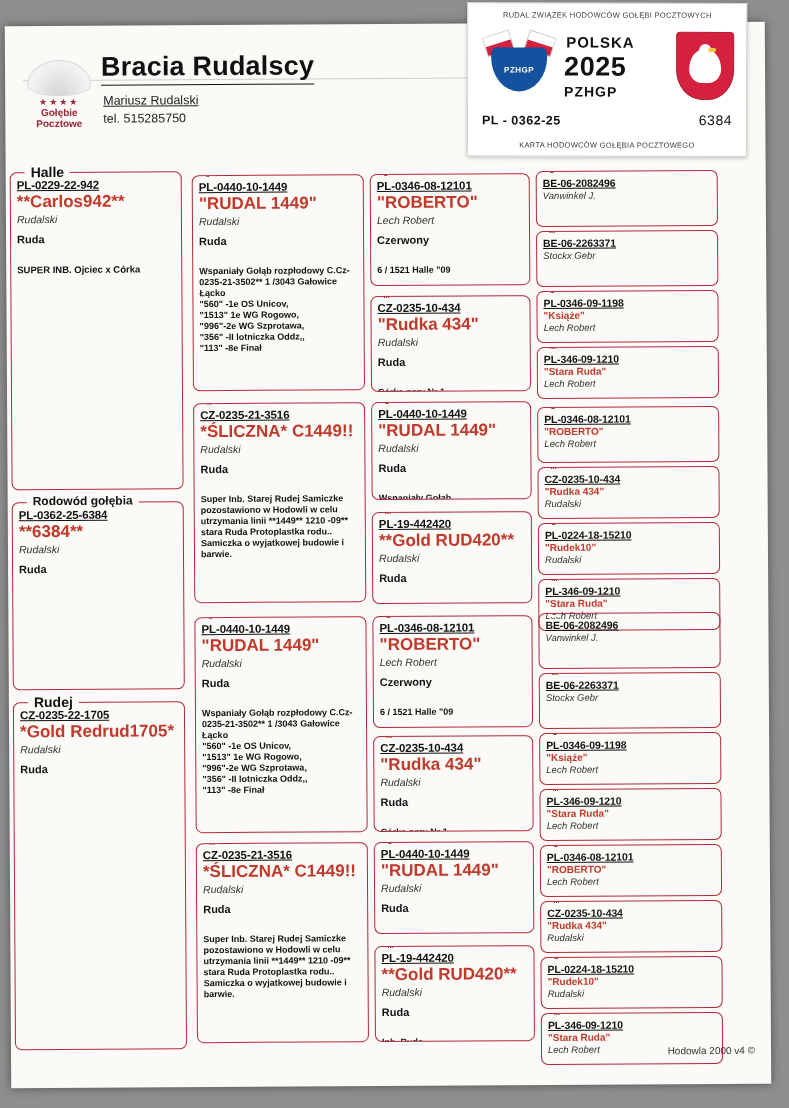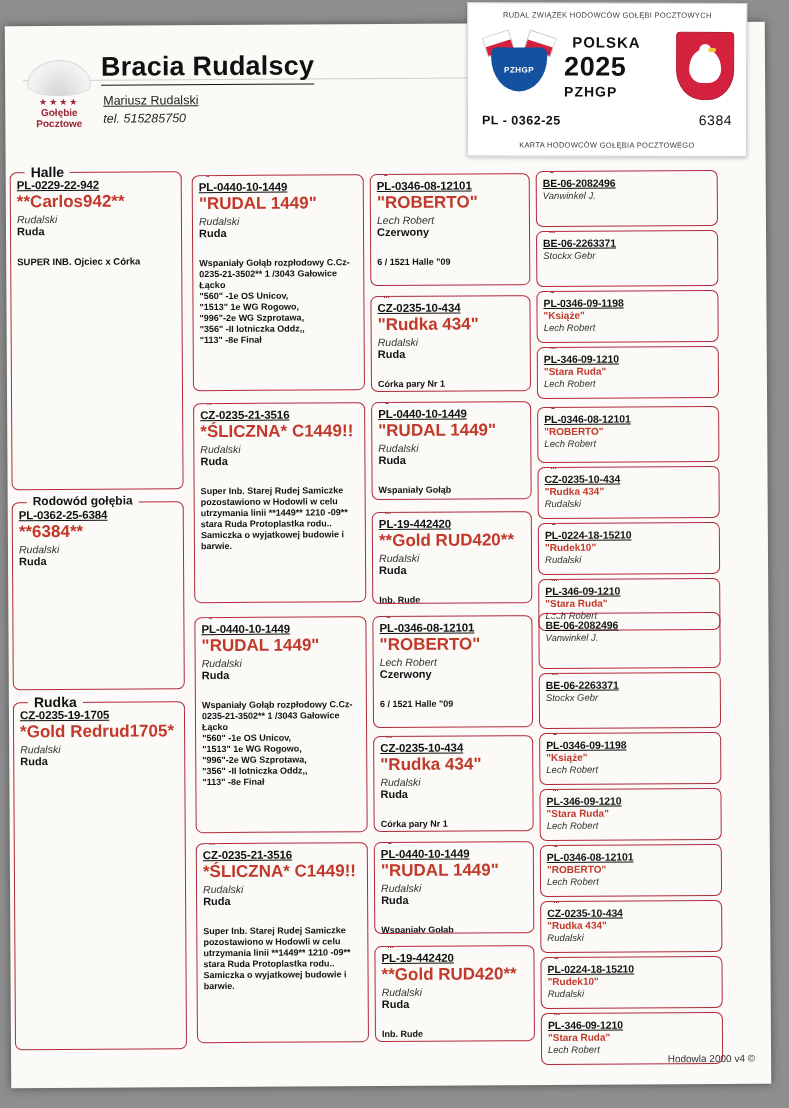--- a/index.html
+++ b/index.html
@@ -24,21 +24,21 @@
     width:62px;height:34px;margin:0 auto;
     background:radial-gradient(ellipse at 50% 120%, #cfcfcf 0%, #efefef 60%, #fafafa 100%);
     border-radius:50% 50% 45% 45%/70% 70% 30% 30%;
     border:1px solid #d9d9d9;
   }
   .stars{font-size:9px;color:#9a2535;letter-spacing:2px;margin-top:1px;}
   .logo-t1{font-size:10px;color:#9a2535;font-weight:bold;line-height:11px;}
   .hdr-title{position:absolute;left:86px;top:10px;font-size:27px;font-weight:bold;color:#111;
       letter-spacing:.2px;border-bottom:1.5px solid #111;padding-bottom:2px;}
   .hdr-sub{position:absolute;left:88px;top:52px;font-size:12.5px;color:#222;text-decoration:underline;}
-  .hdr-tel{position:absolute;left:88px;top:70px;font-size:12.5px;color:#222;font-style:italic;}
+  .hdr-tel{position:absolute;left:88px;top:70px;font-size:12.5px;color:#222;}
   .hdr-rule{position:absolute;left:8px;top:38px;width:452px;border-top:1px solid #cfcfcf;}
 
   
   .card{
     position:absolute;left:462px;top:-20px;width:278px;height:152px;
     background:#fff;border:1px solid #d2d2d2;box-shadow:0 1px 4px rgba(0,0,0,.25);
     transform:rotate(.5deg);
   }
   .card-top{position:absolute;left:0;top:7px;width:100%;text-align:center;
       font-size:7.5px;letter-spacing:.3px;color:#3a3a3a;}
@@ -53,21 +53,21 @@
     color:#fff;font-size:8px;font-weight:bold;letter-spacing:.5px;
   }
   .badge .flag{
     position:absolute;top:0;width:26px;height:18px;border:1px solid #cbcbcb;
   }
   .badge .flag span{display:block;height:50%;}
   .badge .flag .w{background:#fff;}
   .badge .flag .r{background:#d4213d;}
   .badge .f1{left:2px;transform:rotate(-18deg);}
   .badge .f2{left:44px;transform:rotate(18deg);}
-  .card-name{position:absolute;left:104px;top:6px;font-size:15px;font-weight:bold;color:#111;letter-spacing:1px;}
+  .card-name{position:absolute;left:98px;top:6px;font-size:15px;font-weight:bold;color:#111;letter-spacing:1px;}
   .card-year{position:absolute;left:96px;top:24px;font-size:27px;font-weight:bold;color:#111;letter-spacing:.5px;}
   .card-org{position:absolute;left:96px;top:56px;font-size:14px;font-weight:bold;color:#111;letter-spacing:1px;}
   .eagle{
     position:absolute;right:12px;top:4px;width:56px;height:66px;background:#d4213d;
     border:1px solid #b01b33;border-radius:4px 4px 26px 26px/4px 4px 30px 30px;
     display:flex;align-items:center;justify-content:center;
   }
   .eagle .bird{
     width:32px;height:34px;background:#fff;
     border-radius:48% 48% 40% 40%/60% 60% 40% 40%;
@@ -88,36 +88,36 @@
   .node .tag{
     position:absolute;left:9px;top:-6px;background:#fbfaf7;padding:0 3px;
     font-size:7.5px;color:#8b2030;font-weight:bold;letter-spacing:.5px;
   }
   .ring{font-size:11.5px;font-weight:bold;color:#111;text-decoration:underline;letter-spacing:-.1px;}
   .ring.sm{font-size:10.5px;}
   .nick{font-size:17px;font-weight:bold;color:#c0392b;margin-top:1px;}
   .nick.sm{font-size:10px;}
   .owner{font-size:10.5px;font-style:italic;color:#333;margin-top:1px;}
   .owner.sm{font-size:9.5px;}
-  .color{font-size:11px;font-weight:bold;color:#111;margin-top:0;}
+  .color{font-size:11px;font-weight:bold;color:#111;margin-top:8px;}
   .note{font-size:9.5px;color:#111;margin-top:19px;line-height:11.5px;font-weight:bold;}
   .note.thin{font-weight:bold;font-size:9px;line-height:11px;}
 
   
   .hdrbox{
     position:absolute;border:1.1px solid #b02a3a;border-radius:7px;box-sizing:border-box;
     padding:6px 6px 4px 6px;
   }
   .hdrbox .cap{
     position:absolute;left:14px;top:-9px;background:#fbfaf7;padding:0 6px;
     font-size:14px;font-weight:bold;color:#111;
   }
   .hdrbox .cap.small{font-size:12px;}
 
-  .footer{position:absolute;right:16px;bottom:20px;font-size:10px;color:#333;}
+  .footer{position:absolute;right:16px;bottom:28px;font-size:10px;color:#333;}
 </style>
 </head>
 <body>
 
 <div id="sheet">
   <div id="content">
 
     <div class="hdr">
       <div class="hdr-rule"></div>
       <div class="hdr-logo">
@@ -168,22 +168,22 @@
 
     <div class="hdrbox" style="left:4px;top:476px;width:172px;height:188px;">
       <div class="cap small">Rodowód gołębia</div>
       <div class="ring">PL-0362-25-6384</div>
       <div class="nick">**6384**</div>
       <div class="owner">Rudalski</div>
       <div class="color">Ruda</div>
     </div>
 
     <div class="hdrbox" style="left:4px;top:676px;width:172px;height:348px;">
-      <div class="cap">Rudka</div>
-      <div class="ring">CZ-0235-19-1705</div>
+      <div class="cap">Rudej</div>
+      <div class="ring">CZ-0235-22-1705</div>
       <div class="nick">*Gold Redrud1705*</div>
       <div class="owner">Rudalski</div>
       <div class="color">Ruda</div>
     </div>
 
     <div class="node" style="left:186px;top:150px;width:172px;height:216px;">
       <div class="tag">O</div>
       <div class="ring">PL-0440-10-1449</div>
       <div class="nick">"RUDAL 1449"</div>
       <div class="owner">Rudalski</div>

